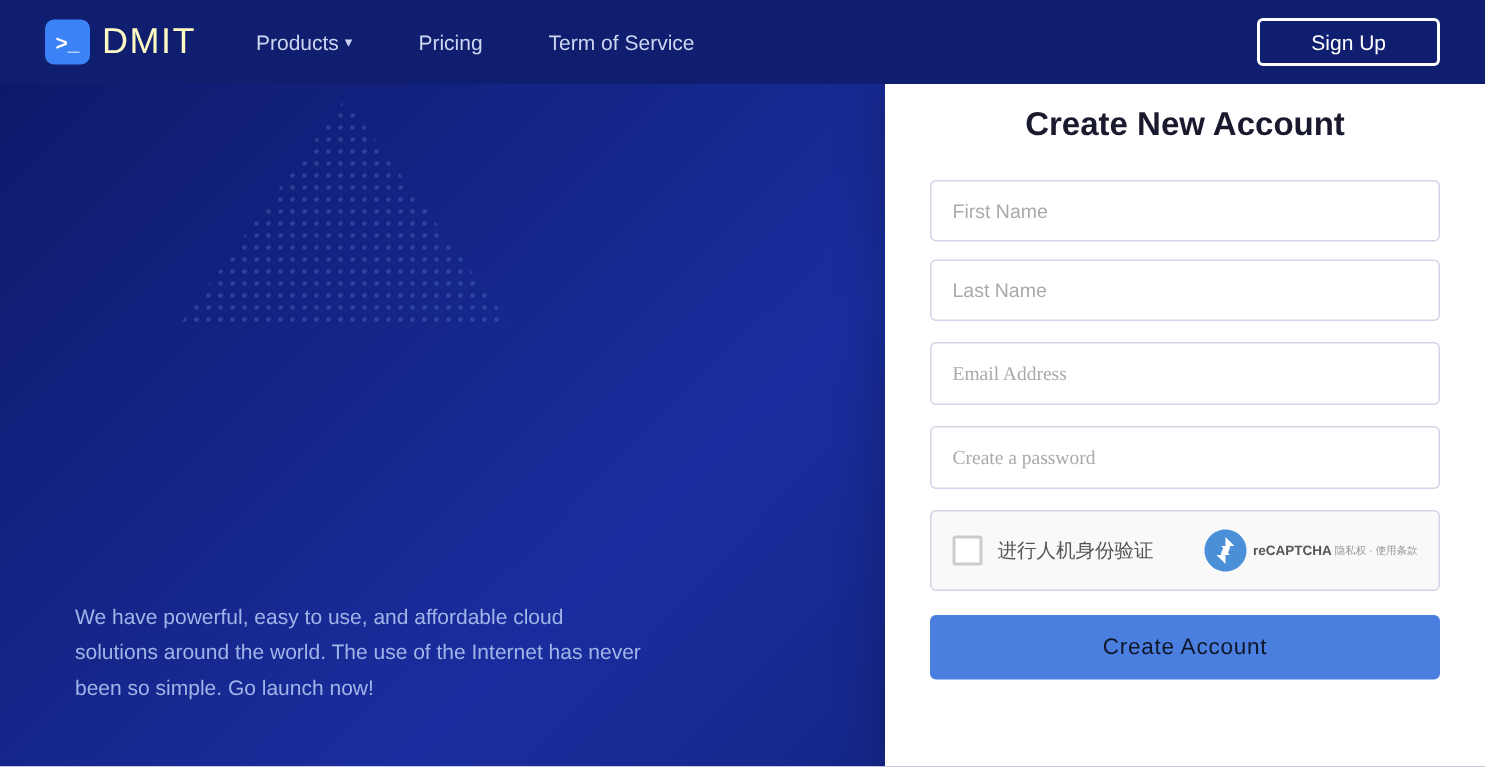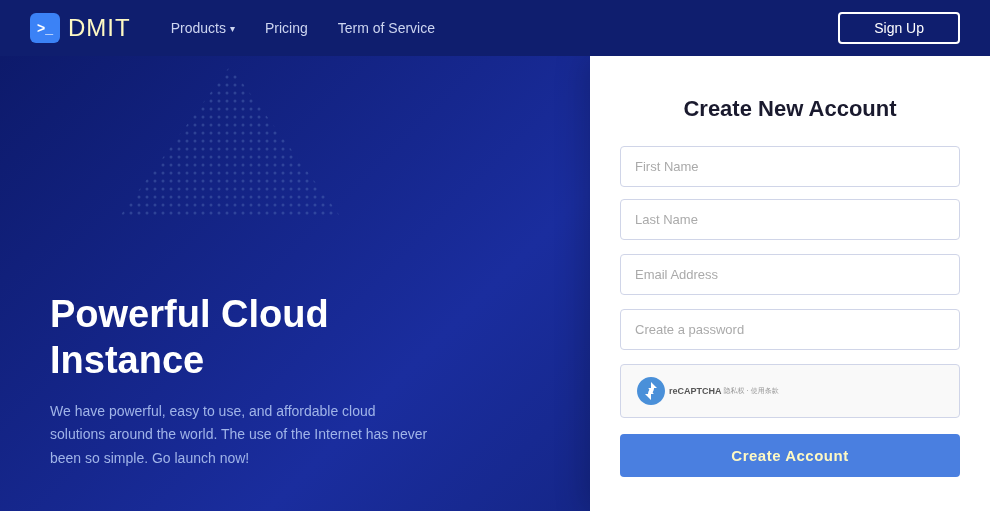--- a/index.html
+++ b/index.html
@@ -35,21 +35,21 @@
     }
     .logo-text {
       color: #fef9c3;
       font-size: 24px;
       font-weight: 400;
       letter-spacing: 1px;
     }
     .nav-links {
       display: flex;
       align-items: center;
-      gap: 30px;
+      gap: 44px;
       flex: 1;
     }
     .nav-link {
       color: #cdd5f0;
       font-size: 14px;
       cursor: pointer;
       display: flex;
       align-items: center;
       gap: 4px;
     }
@@ -98,21 +98,21 @@
       color: #a0b4e8;
       font-size: 14px;
       line-height: 1.7;
       max-width: 380px;
     }
 
     
     .form-section {
       width: 400px;
       background: #fff;
-      padding: 40px 30px;
+      padding: 14px 30px;
       display: flex;
       flex-direction: column;
       align-items: stretch;
       box-shadow: -5px 0 30px rgba(0,0,0,0.2);
       overflow-y: auto;
     }
 
     .form-title {
       text-align: center;
       font-size: 22px;
@@ -130,20 +130,21 @@
 
     .form-input {
       width: 100%;
       padding: 12px 14px;
       border: 1px solid #d0d5e8;
       border-radius: 4px;
       font-size: 13px;
       color: #999;
       outline: none;
       margin-bottom: 14px;
+      font-family: Liberation Serif, serif;
     }
     .form-input::placeholder { color: #aaa; }
     .name-input-wrap {
       flex: 1;
     }
     .name-input {
       width: 100%;
       padding: 12px 14px;
       border: 1px solid #d0d5e8;
       border-radius: 4px;
@@ -193,25 +194,25 @@
     .recaptcha-subtext {
       font-size: 7px;
       color: #999;
       text-align: center;
     }
 
     .create-btn {
       width: 100%;
       padding: 13px;
       background: #4a7fe0;
-      color: #fef9c3;
+      color: #0f172a;
       border: none;
       border-radius: 4px;
       font-size: 15px;
-      font-weight: 700;
+      font-weight: 400;
       cursor: pointer;
       letter-spacing: 0.5px;
     }
 
     
     .dots-canvas {
       position: absolute;
       top: 10px;
       left: 120px;
       opacity: 0.3;
@@ -248,44 +249,44 @@
         <circle cx="3" cy="3" r="1.5" fill="#7090cc"></circle>
       </pattern>
       <clipPath id="mountain">
         <polygon points="110,0 220,150 0,150"></polygon>
       </clipPath>
     </defs>
     <rect width="220" height="150" fill="url(#dot)" clip-path="url(#mountain)"></rect>
   </svg>
 
   <div class="hero-section">
-    <h1 class="hero-title">
-      <span style="white-space: pre-line;">Powerful Cloud
-Instance</span>
-    </h1>
     <p class="hero-subtitle">We have powerful, easy to use, and affordable cloud solutions around the world. The use of the Internet has never been so simple. Go launch now!</p>
   </div>
 
   <div class="form-section">
     <h2 class="form-title">Create New Account</h2>
 
     <div class="name-row">
       <div class="name-input-wrap">
         <input class="name-input" type="text" placeholder="First Name" style="">
       </div>
       <div class="name-input-wrap">
         <input class="name-input" type="text" placeholder="Last Name" style="">
       </div>
     </div>
 
     <input class="form-input" type="email" placeholder="Email Address" style="">
 
     <input class="form-input" type="password" placeholder="Create a password" style="">
 
     <div class="captcha-box">
+      <div class="captcha-left">
+        <div class="captcha-checkbox"></div>
+        <span class="captcha-label">进行人机身份验证</span>
+      </div>
       <div class="captcha-right">
 
         <svg width="32" height="32" viewBox="0 0 64 64">
           <path d="M32 4 C16.5 4 4 16.5 4 32 C4 47.5 16.5 60 32 60 C47.5 60 60 47.5 60 32 C60 16.5 47.5 4 32 4Z" fill="#4a90d9"></path>
           <path d="M32 14 L44 26 L38 26 C38 32 34 38 26 40 C30 34 30 28 26 26 L32 26Z" fill="#fff"></path>
           <path d="M32 50 L20 38 L26 38 C26 32 30 26 38 24 C34 30 34 36 38 38 L32 38Z" fill="#fff"></path>
         </svg>
         <span class="recaptcha-text">reCAPTCHA</span>
         <span class="recaptcha-subtext">隐私权 · 使用条款</span>
       </div>

